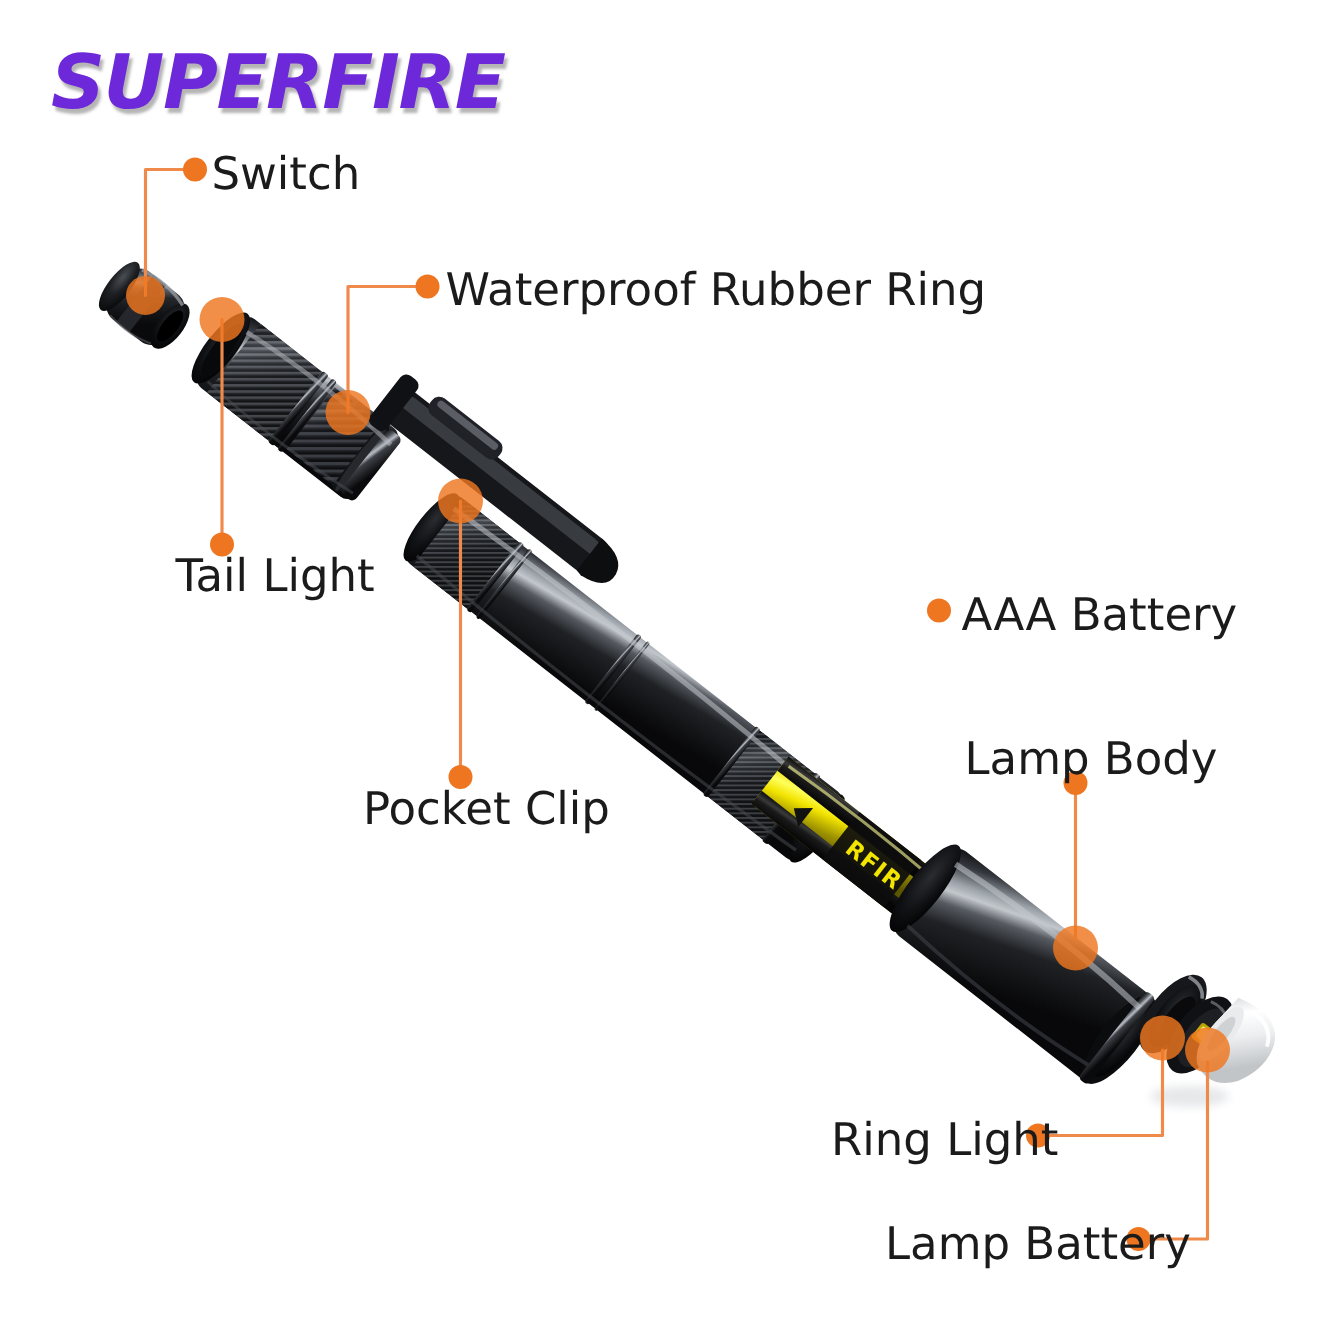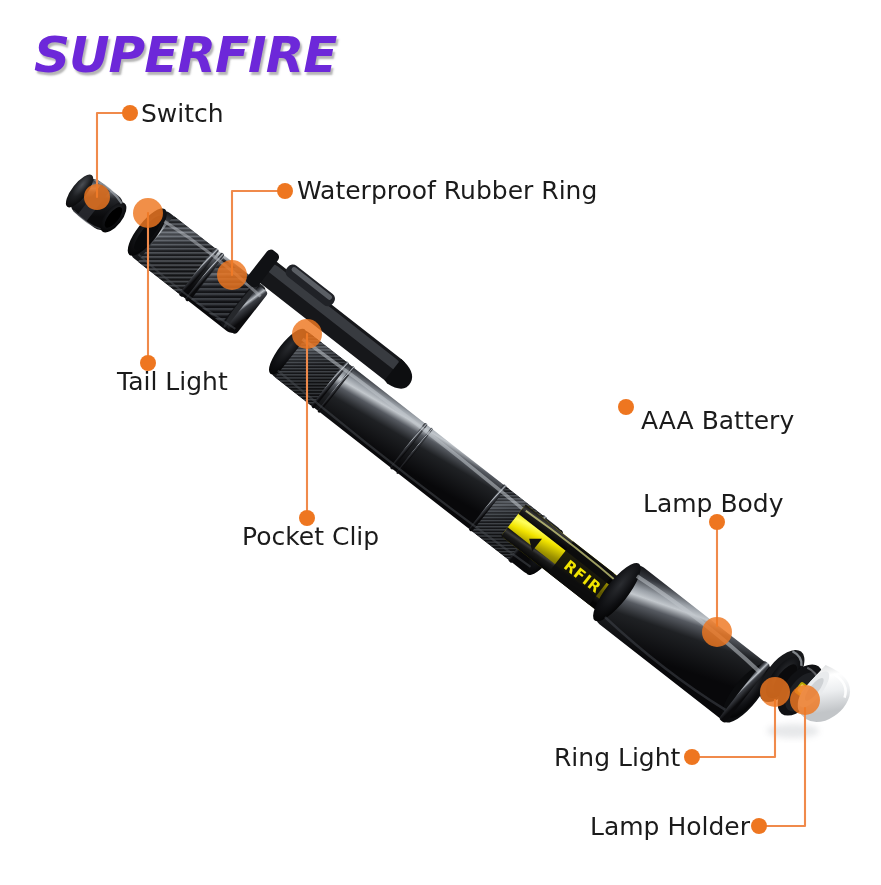--- a/index.html
+++ b/index.html
@@ -26,21 +26,21 @@
     color:#6d28d9;
     text-shadow:2px 3px 2px rgba(120,120,120,0.55);
     white-space:nowrap;
     line-height:1;
   }
 
   
   .callout {
     position:absolute;
     font-family:"DejaVu Sans", sans-serif;
-    font-size:25px;
+    font-size:30px;
     color:#1b1b1b;
     white-space:nowrap;
     line-height:1.1;
   }
   .dot {
     position:absolute;
     border-radius:50%;
     background:#EE7620;
   }
 </style>
@@ -318,22 +318,22 @@
   <div id="labels">
       <div class="dot" style="left: 122px; top: 105px; width: 16px; height: 16px; background: rgb(238, 118, 32);"></div>
       <div class="callout" style="left: 141px; top: 100px;">Switch</div>
       <div class="dot" style="left: 277px; top: 183px; width: 16px; height: 16px; background: rgb(238, 118, 32);"></div>
       <div class="callout" style="left: 297px; top: 177px; text-align: right;">Waterproof Rubber Ring</div>
       <div class="dot" style="left: 140px; top: 355px; width: 16px; height: 16px; background: rgb(238, 118, 32);"></div>
       <div class="callout" style="left: 85px; top: 368px; margin-left: 32px;">Tail Light</div>
       <div class="dot" style="left: 299px; top: 510px; width: 16px; height: 16px; background: rgb(238, 118, 32);"></div>
       <div class="callout" style="left: 242px; top: 523px;">Pocket Clip</div>
       <div class="dot" style="left: 618px; top: 399px; width: 16px; height: 16px; background: rgb(238, 118, 32);"></div>
-      <div class="callout" style="left: 641px; top: 394px; margin-top: 13px;">AAA Battery</div>
+      <div class="callout" style="left: 641px; top: 394px;">AAA Battery</div>
       <div class="dot" style="left: 709px; top: 514px; width: 16px; height: 16px; background: rgb(238, 118, 32);"></div>
       <div class="callout" style="left: 643px; top: 490px;">Lamp Body</div>
       <div class="dot" style="left: 684px; top: 749px; width: 16px; height: 16px; background: rgb(238, 118, 32);"></div>
       <div class="callout" style="left: 554px; top: 744px;">Ring Light</div>
       <div class="dot" style="left: 751px; top: 818px; width: 16px; height: 16px; background: rgb(238, 118, 32);"></div>
-      <div class="callout" style="left: 590px; top: 813px;">Lamp Holder</div>
+      <div class="callout" style="left: 590px; top: 813px;">Lamp Battery</div>
     </div>
 
 </div>
 
 </body></html>

